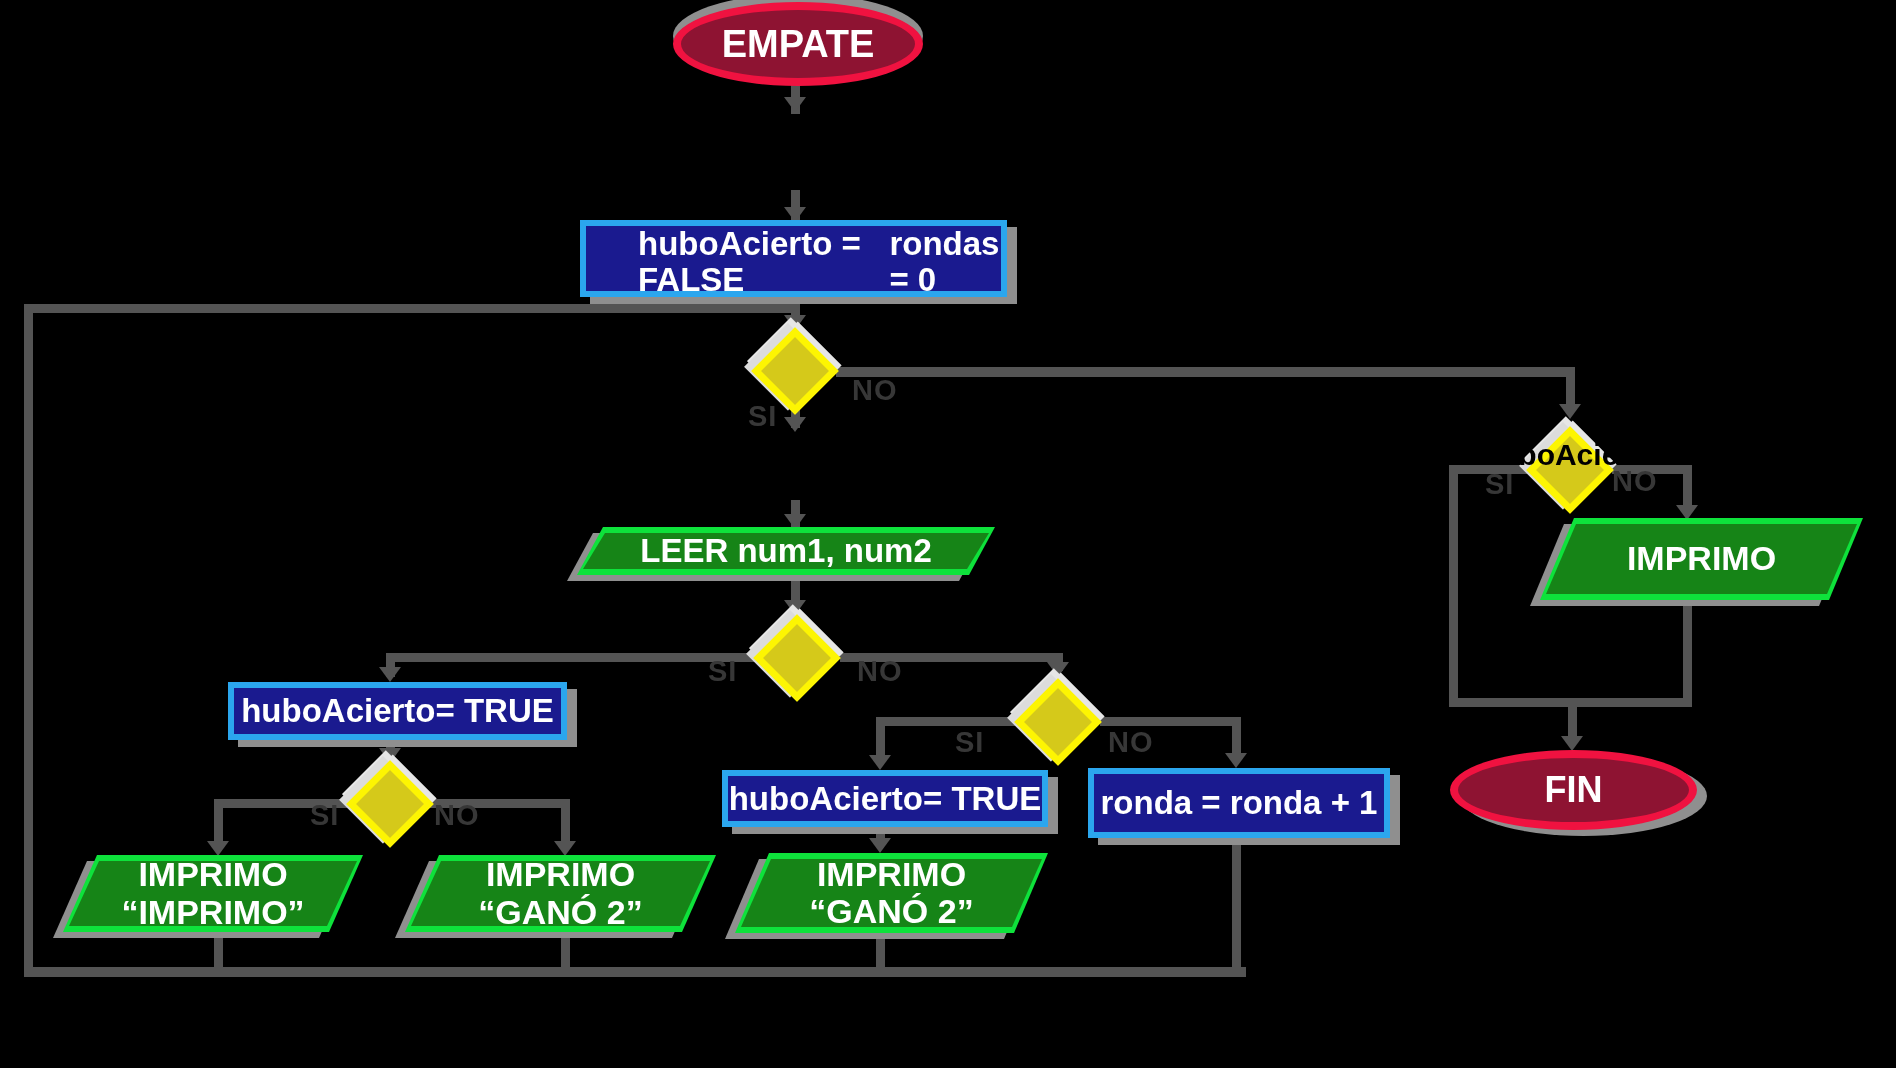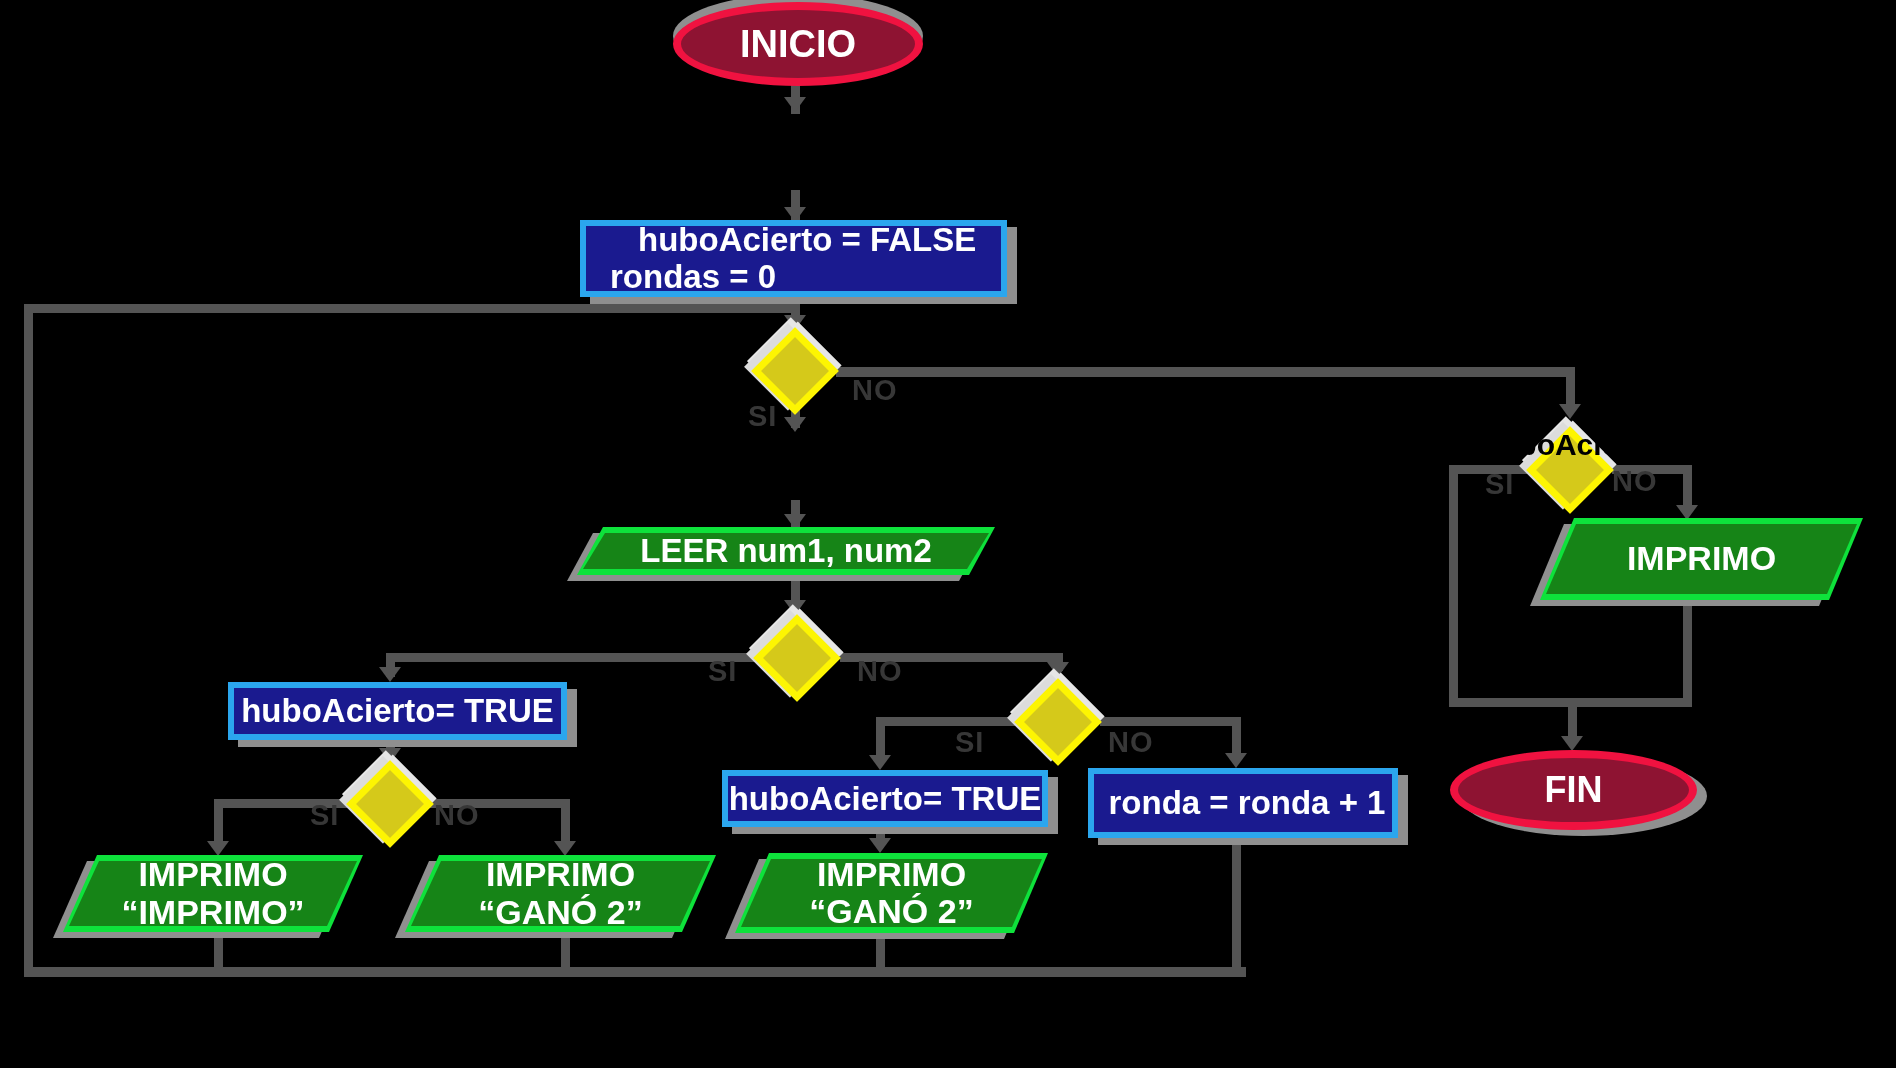--- a/index.html
+++ b/index.html
@@ -13,21 +13,21 @@
   .ah{position:absolute;width:0;height:0;border-left:11px solid transparent;
       border-right:11px solid transparent;border-top:15px solid var(--line,#545454);}
   .elabel{position:absolute;color:var(--label,#373737);font-size:29px;letter-spacing:1px;}
   
   .term{position:absolute;border-radius:50%;background:var(--term-fill,#8e1332);
         border:8px solid var(--term-border,#f01240);display:flex;align-items:center;
         justify-content:center;color:#fff;}
   
   .proc{position:absolute;background:var(--proc-fill,#1a1a8f);
         border:6px solid var(--proc-border,#2ba6ee);box-shadow:10px 7px 0 0 #8f8f8f;
-        display:flex;flex-direction:column;justify-content:center;color:#fff;}
+        display:flex;flex-direction:row;justify-content:center;color:#fff;}
   
   .sub{position:absolute;background:var(--sub-fill,#70c6e6);
        border:6px solid var(--sub-border,#c9c9c9);box-shadow:10px 7px 0 0 #8f8f8f;
        display:flex;align-items:center;justify-content:center;color:#000;}
   .sub .bar{position:absolute;top:5px;bottom:5px;width:40px;background:var(--sub-bar,#4040ee);}
   .sub .bar.l{left:6px;} .sub .bar.r{right:6px;}
   
   .para{position:absolute;filter:drop-shadow(-10px 6px 0 #8f8f8f);}
   .para .pb{position:absolute;inset:0;background:var(--io-border,#0ee23b);
             clip-path:polygon(var(--s) 0,100% 0,calc(100% - var(--s)) 100%,0 100%);}
@@ -107,21 +107,21 @@
   <div class="elabel" style="left:708px;top:655px;">SI</div>
   <div class="elabel" style="left:857px;top:655px;">NO</div>
   <div class="elabel" style="left:955px;top:726px;">SI</div>
   <div class="elabel" style="left:1108px;top:726px;">NO</div>
   <div class="elabel" style="left:310px;top:799px;">SI</div>
   <div class="elabel" style="left:434px;top:799px;">NO</div>
   <div class="elabel" style="left:1485px;top:468px;">SI</div>
   <div class="elabel" style="left:1612px;top:465px;">NO</div>
 
   <div class="term z2" style="left:673px;top:2px;width:234px;height:68px;font-size:38px;box-shadow:0 -8px 0 0 #8f8f8f;">
-    <span>INICIO</span>
+    <span>EMPATE</span>
   </div>
 
 
   <div class="proc z2" style="left:580px;top:220px;width:415px;height:65px;font-size:33px;padding-left:0;">
     <span class="l1" style="margin-left:52px;">huboAcierto = FALSE</span>
     <span class="l1" style="margin-left:24px;">rondas = 0</span>
   </div>
 
   <div class="dia z2" style="left:764px;top:340px;"></div>
 
@@ -168,26 +168,26 @@
 
   <div class="para z2" style="left:735px;top:853px;width:313px;height:80px;--s:34px;">
     <div class="pb"></div>
     <div class="pf"></div>
     <div class="pt" style="font-size:34px;">
       <span class="l1">IMPRIMO</span>
       <span class="l1">“GANÓ 2”</span>
     </div>
   </div>
 
-  <div class="proc z2" style="left:1088px;top:768px;width:290px;height:58px;font-size:33px;align-items:center;padding-left:8px;">
+  <div class="proc z2" style="left:1088px;top:768px;width:290px;height:58px;font-size:33px;align-items:center;">
     <span>ronda = ronda + 1</span>
   </div>
 
   <div class="dia z2" style="left:1539px;top:439px;"></div>
-  <div class="cond" style="left:1460px;top:428px;width:220px;">huboAcierto</div>
+  <div class="cond" style="left:1460px;top:438px;width:220px;">huboAcierto</div>
 
   <div class="para z2" style="left:1540px;top:518px;width:323px;height:82px;--s:34px;">
     <div class="pb"></div>
     <div class="pf"></div>
     <div class="pt" style="font-size:34px;">
       <span class="l1">IMPRIMO</span>
     </div>
   </div>
 
   <div class="term z2" style="left:1450px;top:750px;width:231px;height:64px;font-size:36px;box-shadow:10px 6px 0 0 #8f8f8f;">

